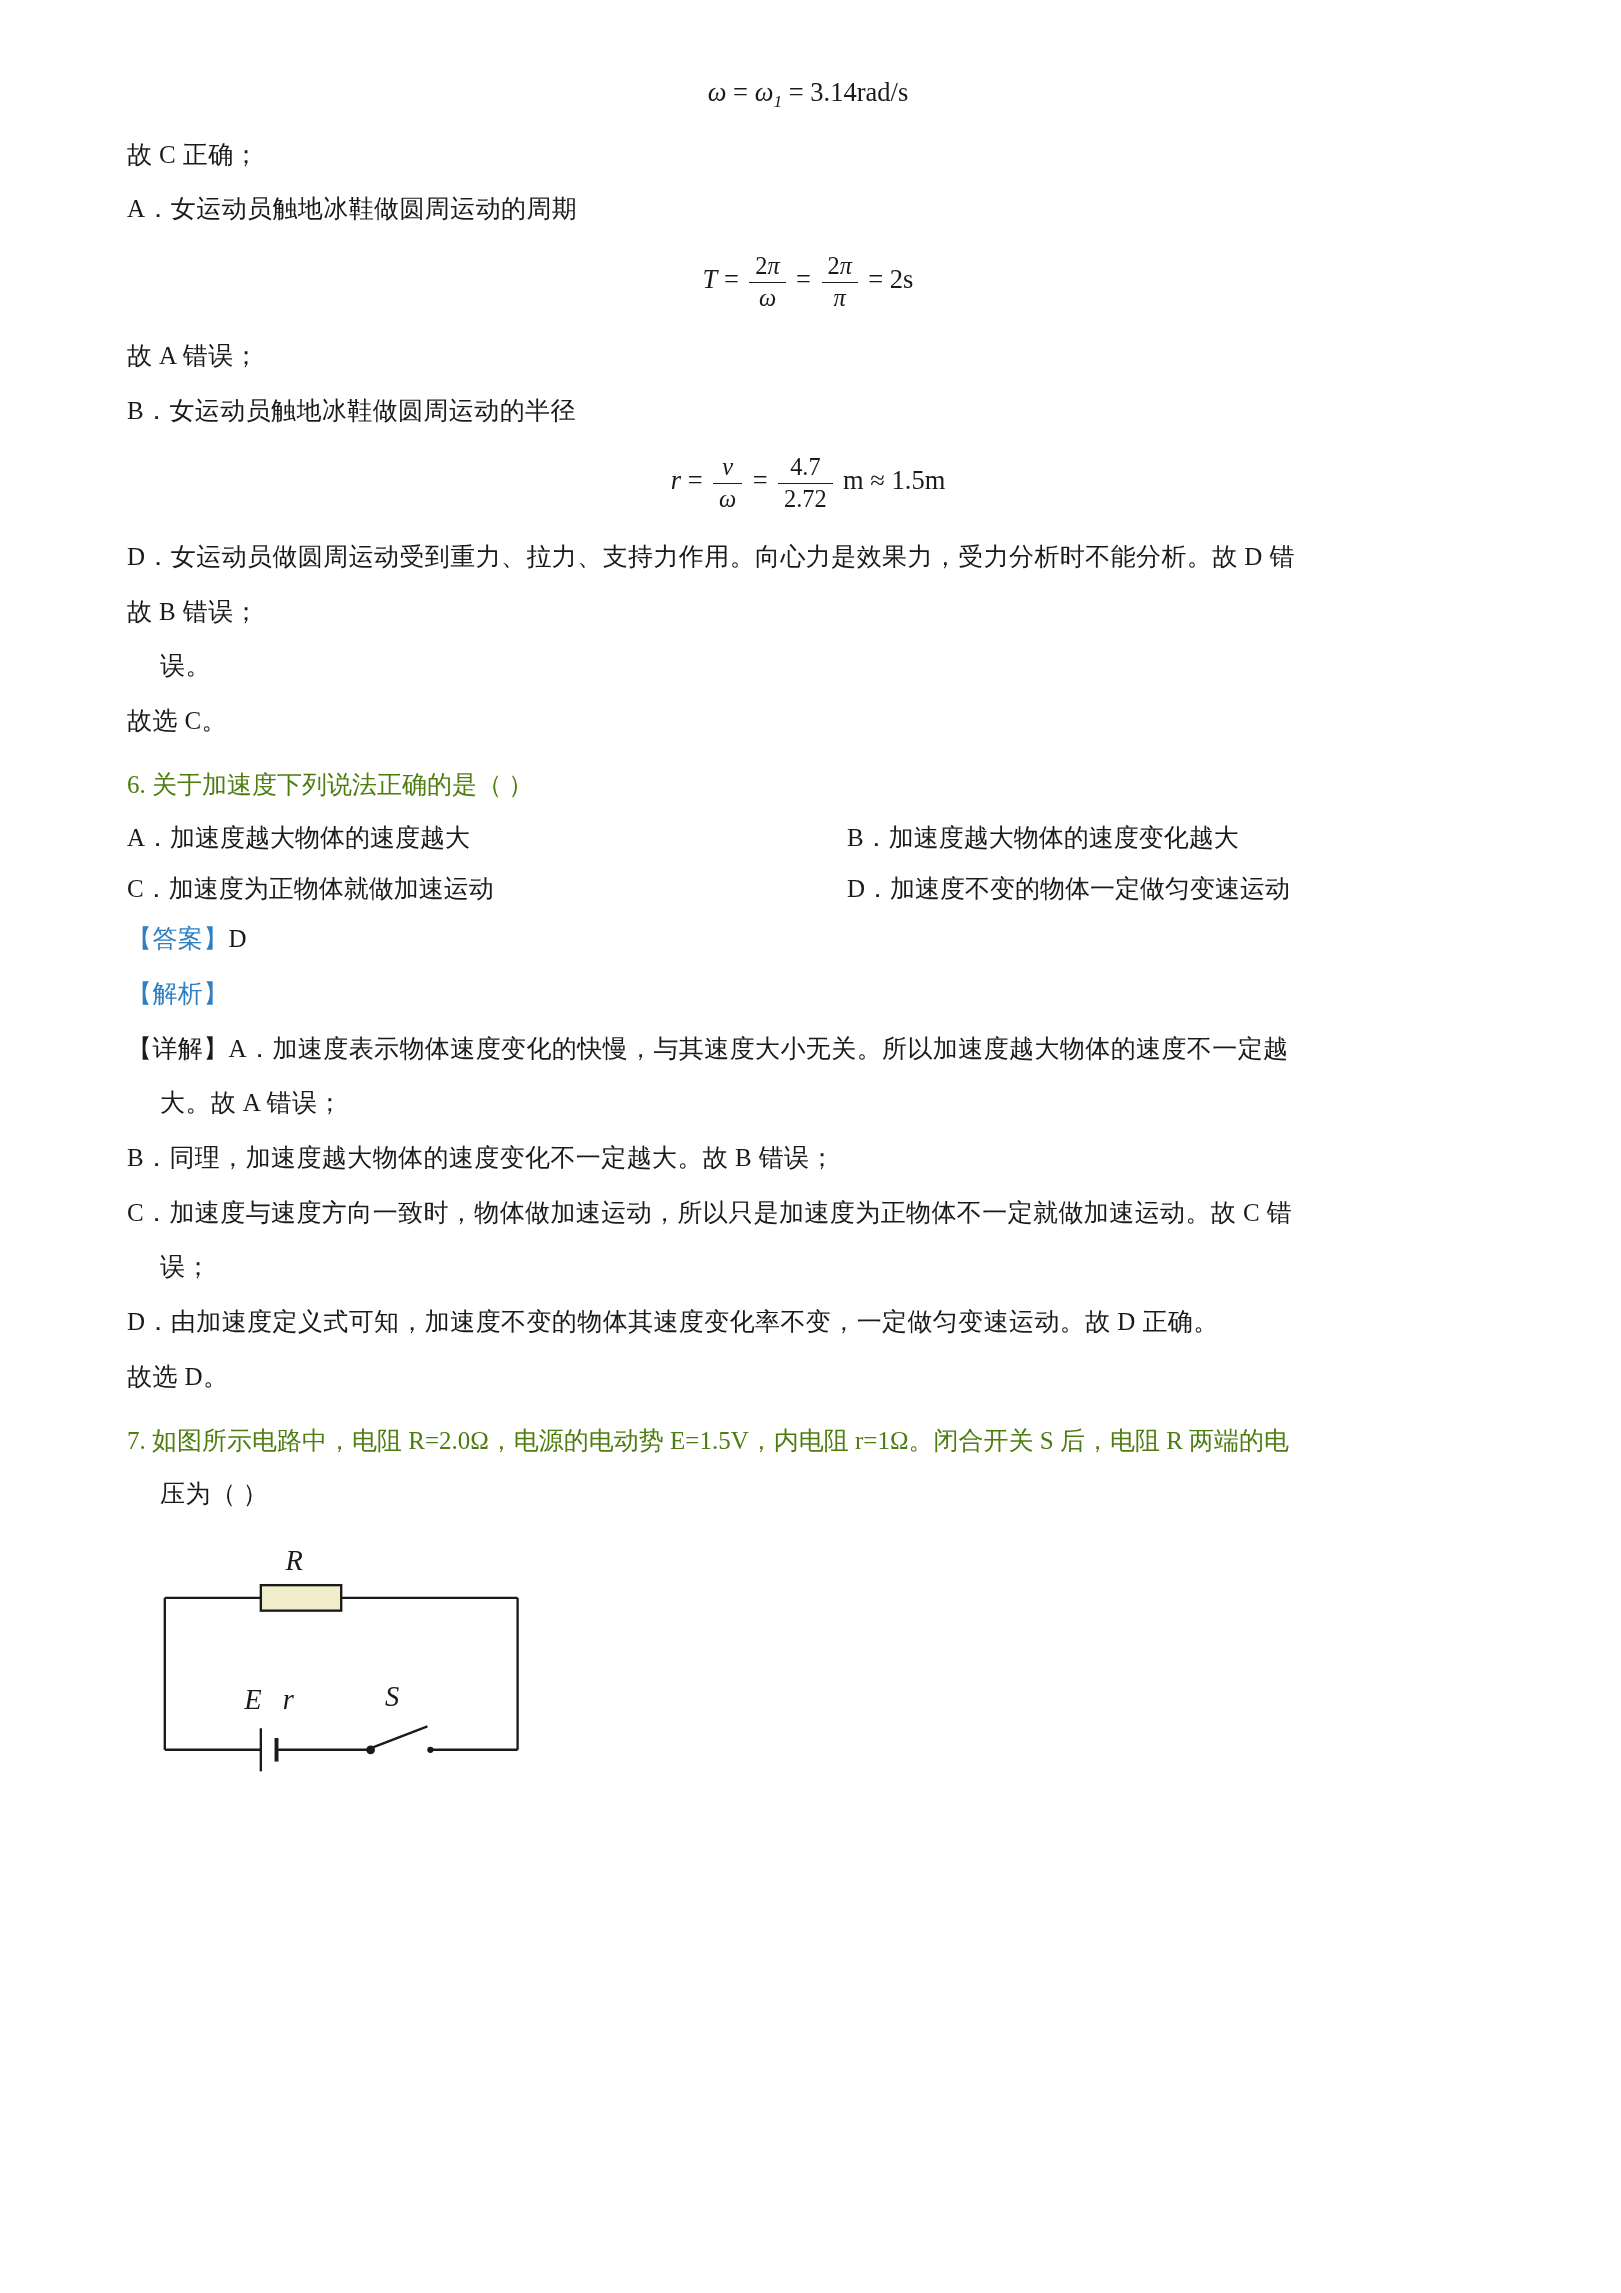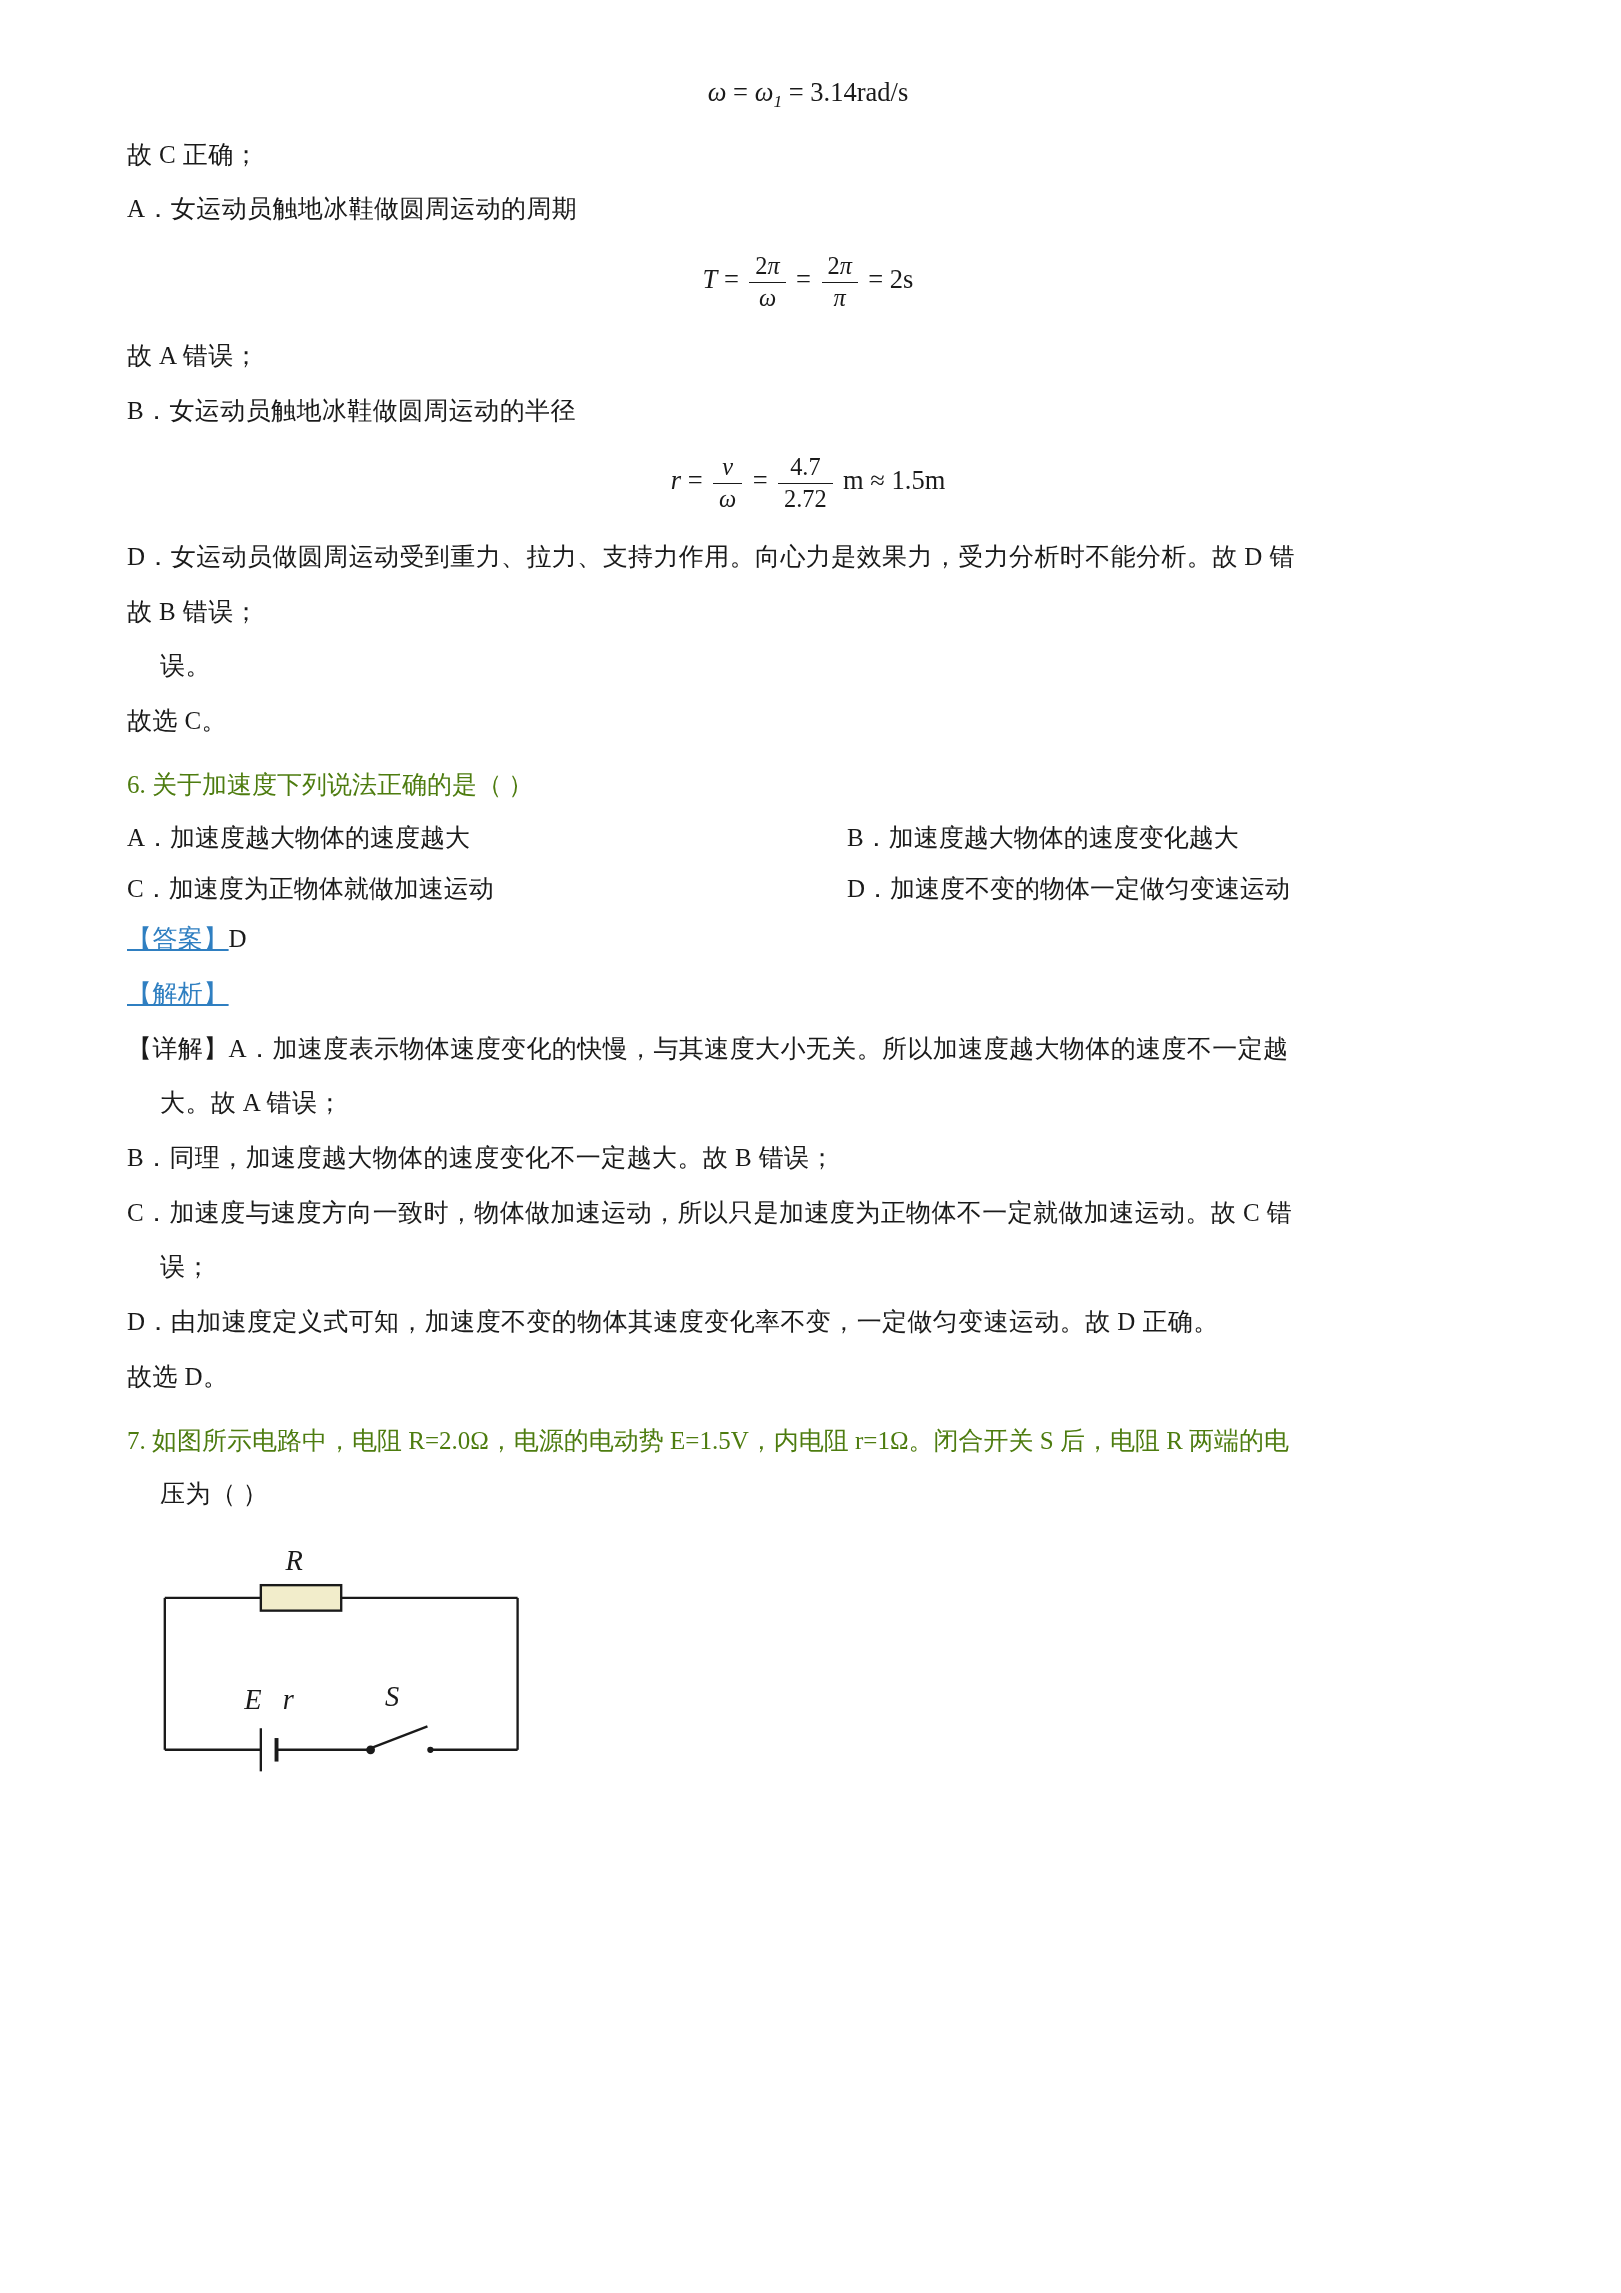--- a/index.html
+++ b/index.html
@@ -34,21 +34,20 @@
     color: #1a1a1a;
     margin: 0 0 5.9px 0;
     letter-spacing: 0.4px;
   }
   .para .hang {
     display: block;
     padding-left: 33px;
   }
   .blue {
     color: #2f7fc1;
-    text-decoration: underline;
   }
 
   
   .formula {
     text-align: center;
     font-family: "Liberation Serif", serif;
     font-size: 26.5px;
     margin: 17.6px 0 19.6px 0;
     color: #1a1a1a;
   }

